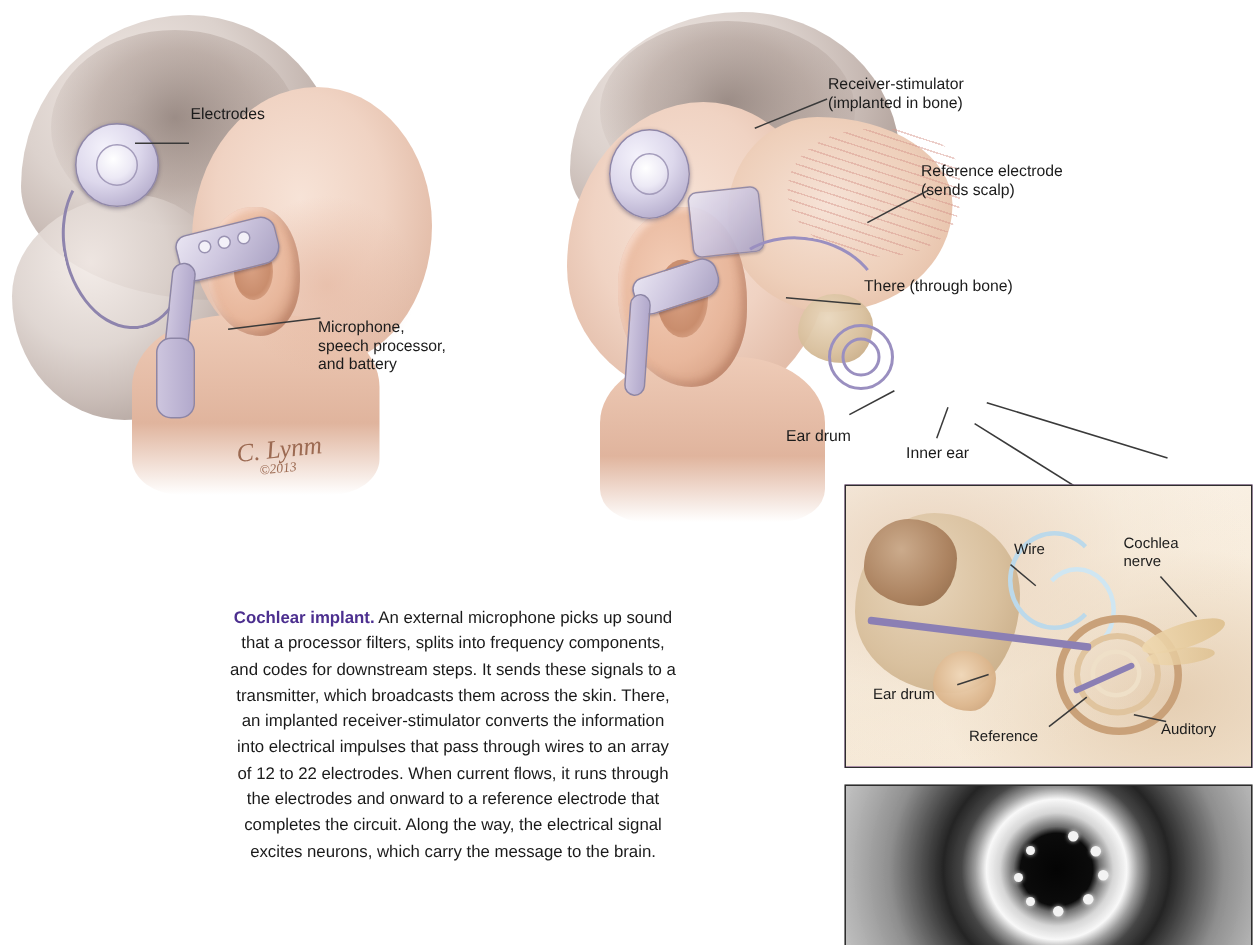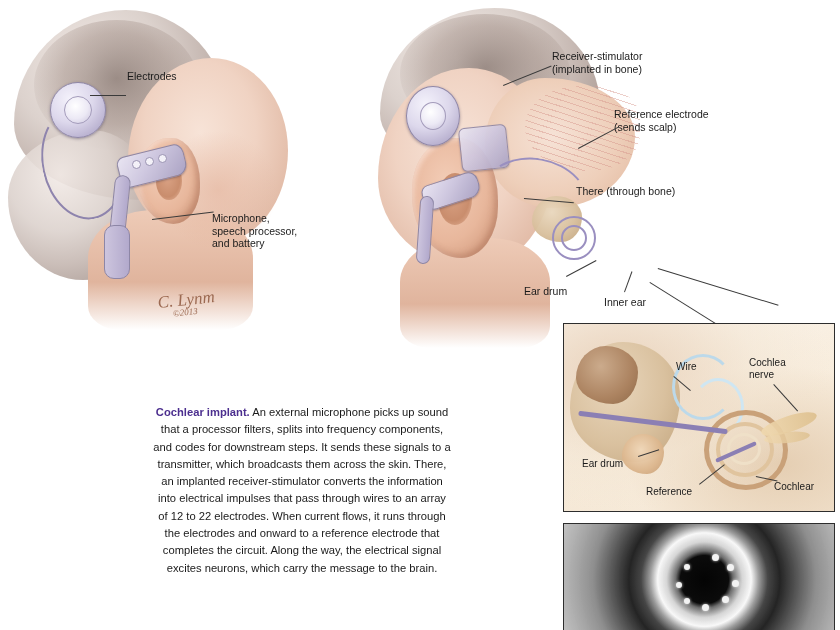--- a/index.html
+++ b/index.html
@@ -347,21 +347,21 @@
     <div class="label small" style="left:185px; top:33px;">Cochlea
 nerve</div>
     <div class="leader" style="left:210px; top:60px; width:36px; transform:rotate(48deg);"></div>
 
     <div class="label small" style="left:18px; top:134px;">Ear drum</div>
     <div class="leader" style="left:74px; top:132px; width:22px; transform:rotate(-18deg);"></div>
 
     <div class="label small" style="left:82px; top:162px;">Reference</div>
     <div class="leader" style="left:135px; top:160px; width:32px; transform:rotate(-38deg);"></div>
 
-    <div class="label small" style="left:210px; top:157px;">Cochlear</div>
+    <div class="label small" style="left:210px; top:157px;">Auditory</div>
     <div class="leader" style="left:192px; top:152px; width:22px; transform:rotate(12deg);"></div>
   </div>
 
   <div class="ct-box" style="left:563px; top:523px; width:270px; height:107px;">
     <div class="ct-art"></div>
     <div class="ct-speck" style="left:148px; top:30px; width:7px; height:7px;"></div>
     <div class="ct-speck" style="left:163px; top:40px; width:7px; height:7px;"></div>
     <div class="ct-speck" style="left:168px; top:56px; width:7px; height:7px;"></div>
     <div class="ct-speck" style="left:158px; top:72px; width:7px; height:7px;"></div>
     <div class="ct-speck" style="left:138px; top:80px; width:7px; height:7px;"></div>

